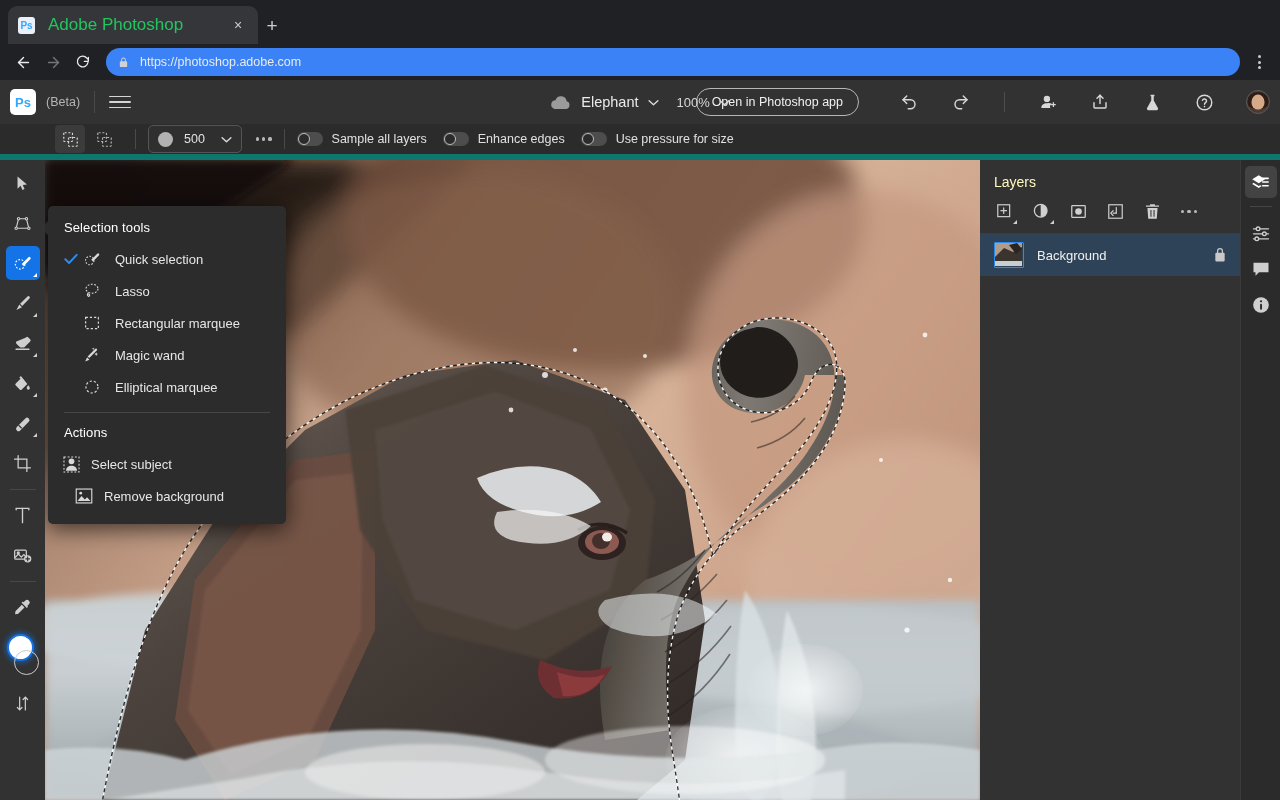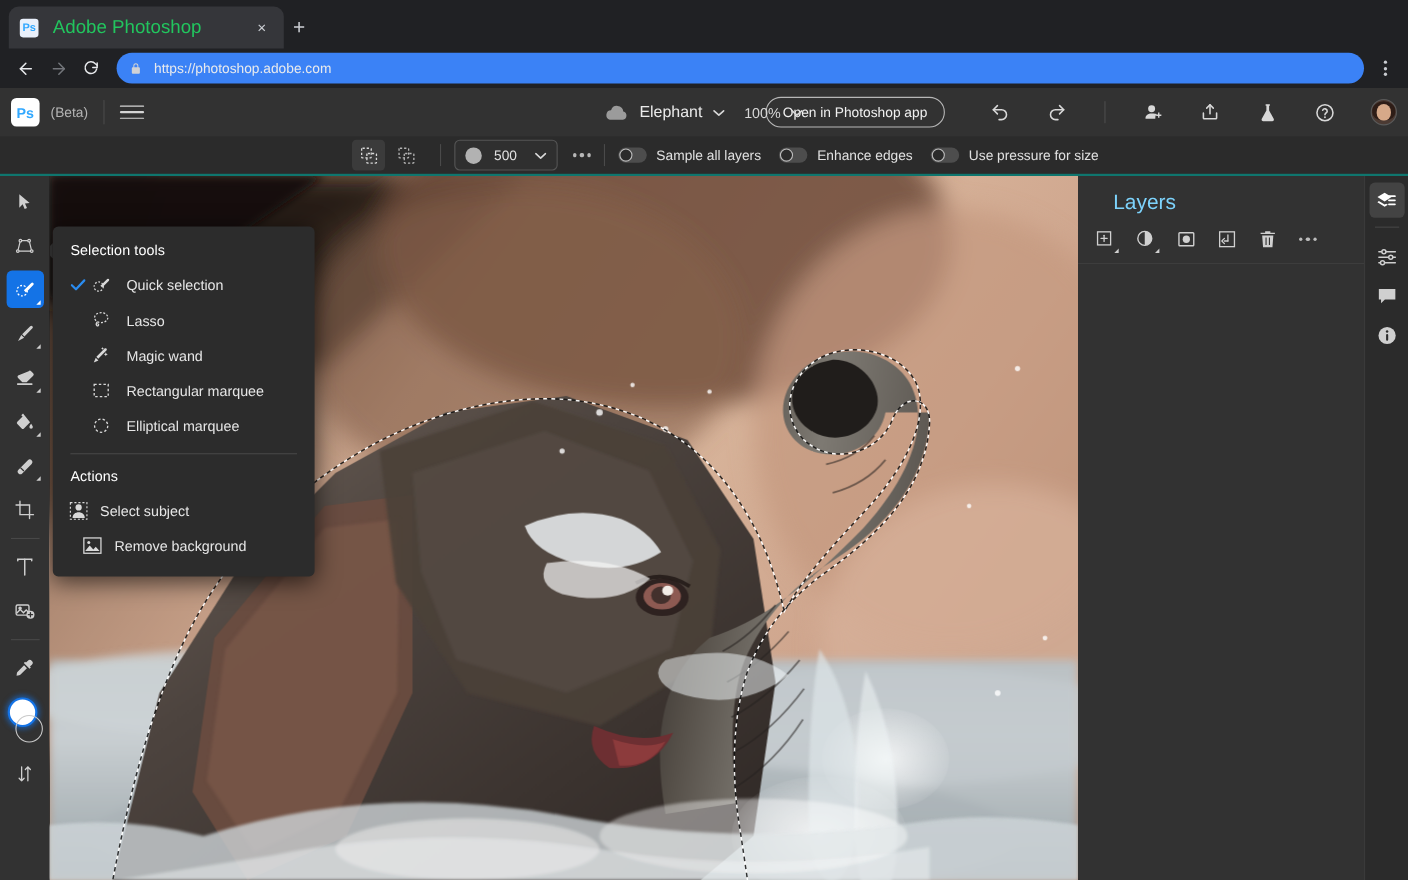--- a/index.html
+++ b/index.html
@@ -110,21 +110,21 @@
     border: 1px solid #5a5a5a;
   }
   #avatar .face { position:absolute; left:50%; top:52%; transform:translate(-50%,-50%);
     width: 13px; height: 15px; border-radius: 50% 50% 45% 45%; background:#d6a989; }
   #avatar .hair { position:absolute; left:50%; top:4%; transform:translateX(-50%);
     width: 21px; height: 17px; border-radius: 50% 50% 40% 40%; background:#2e1d17; }
 
   
   #ps-optionsbar {
     height: 36px; background: #2b2b2b; display: flex; align-items: center;
-    padding-left: 55px; border-bottom: 2px solid #0f766e; justify-content: center;
+    padding-left: 55px; border-bottom: 6px solid #0f766e;
   }
   .opt-toggle-btn {
     width: 30px; height: 28px; border-radius: 4px; display: flex;
     align-items: center; justify-content: center; margin-right: 4px;
   }
   .opt-toggle-btn.active { background: #3b3b3b; }
   .opt-sep { width: 1px; height: 20px; background: #4a4a4a; margin: 0 12px; }
   #brush-size-ctl {
     height: 28px; border: 1px solid #555; border-radius: 5px;
     display: flex; align-items: center; padding: 0 9px; gap: 11px; background:#2f2f2f;
@@ -208,21 +208,21 @@
   }
   .fly-check { width: 19px; flex: 0 0 auto; display: flex; align-items: center; color: #2a8cf0; }
   .fly-ico { width: 32px; flex: 0 0 auto; display: flex; align-items: center; justify-content: flex-start; color: #d9d9d9; }
   .fly-lbl { white-space: nowrap; }
   .fly-divider { height: 1px; background: #474747; margin: 9px 16px 4px; }
 
   
   #right-panel {
     width: 260px; background: #323232; flex: 0 0 auto; display: flex; flex-direction: column;
   }
-  #panel-title { color: #7dd3fc; font-size: 19px; padding: 14px 0 0 32px; }
+  #panel-title { color: #fef9c3; font-size: 14px; padding: 14px 0 0 14px; }
   #layer-actions {
     height: 44px; display: flex; align-items: center; padding: 0 10px; gap: 9px;
     border-bottom: 1px solid #3d3d3d;
   }
   .la-btn {
     width: 28px; height: 28px; display: flex; align-items: center;
     justify-content: center; color: #d0d0d0; position: relative;
   }
   .la-btn .tri {
     position: absolute; right: 1px; bottom: 2px; width: 0; height: 0;
@@ -743,38 +743,38 @@
                 <ellipse cx="12" cy="9" rx="8" ry="6" stroke-dasharray="2.4 2"></ellipse>
                 <path d="M7.2 14.2c-1.3 1.6-1.6 3.4-.6 4.4 1 1 2.3.4 2.3-.9 0-1-.9-1.4-1.7-1" stroke-dasharray="0"></path>
               </svg>
           </span>
           <span class="fly-lbl">Lasso</span>
         </div>
 
         <div class="fly-item">
           <span class="fly-check"></span>
           <span class="fly-ico">
+            <svg width="18" height="18" viewBox="0 0 24 24" fill="none" stroke="currentColor" stroke-width="1.6" stroke-dasharray="3 2.6">
+                <rect x="3.5" y="4.5" width="17" height="15"></rect>
+              </svg>
+          </span>
+          <span class="fly-lbl">Rectangular marquee</span>
+        </div>
+
+        <div class="fly-item">
+          <span class="fly-check"></span>
+          <span class="fly-ico">
             <svg width="18" height="18" viewBox="0 0 24 24" fill="currentColor">
                 <path d="M16.4 3.6a1.6 1.6 0 0 1 2.2 2.2L8.4 16.1 6.2 13.9z"></path>
                 <path d="M5.4 15 3 20.6l5.6-2.4z"></path>
                 <path d="M17.6 8.4l.7 1.7 1.7.7-1.7.7-.7 1.7-.7-1.7-1.7-.7 1.7-.7z"></path>
                 <path d="M13.6 2l.5 1.3 1.3.5-1.3.5-.5 1.3-.5-1.3-1.3-.5 1.3-.5z"></path>
               </svg>
           </span>
           <span class="fly-lbl">Magic wand</span>
-        </div>
-
-        <div class="fly-item">
-          <span class="fly-check"></span>
-          <span class="fly-ico">
-            <svg width="18" height="18" viewBox="0 0 24 24" fill="none" stroke="currentColor" stroke-width="1.6" stroke-dasharray="3 2.6">
-                <rect x="3.5" y="4.5" width="17" height="15"></rect>
-              </svg>
-          </span>
-          <span class="fly-lbl">Rectangular marquee</span>
         </div>
 
         <div class="fly-item">
           <span class="fly-check"></span>
           <span class="fly-ico">
             <svg width="18" height="18" viewBox="0 0 24 24" fill="none" stroke="currentColor" stroke-width="1.6" stroke-dasharray="3 2.6">
                 <circle cx="12" cy="12" r="8"></circle>
               </svg>
           </span>
           <span class="fly-lbl">Elliptical marquee</span>
@@ -847,20 +847,38 @@
               <path d="M5.6 7.6h12.8l-1 13.6H6.6zM9.4 10v8.6h1.3V10zm3.9 0v8.6h1.3V10z"></path>
             </svg>
         </div>
         <div class="la-btn la-dots" style="gap:3px">
           <i></i>
             <i></i>
             <i></i>
         </div>
       </div>
 
+      <div id="layer-list">
+        <div class="layer-row">
+          <span class="layer-thumb">
+            <svg width="27" height="23" viewBox="0 0 27 23">
+              <rect width="27" height="23" fill="#b39b8a"></rect>
+              <path d="M0 14 L9 5 L18 9 L27 4 L27 23 L0 23 Z" fill="#3b332e"></path>
+              <path d="M14 2 L22 0 L27 6 L21 11 Z" fill="#2a2422"></path>
+              <rect y="18" width="27" height="5" fill="#c8ced1"></rect>
+            </svg>
+          </span>
+          <span class="layer-name">Background</span>
+          <span class="layer-lock">
+            <svg width="14" height="16" viewBox="0 0 24 26" fill="currentColor">
+                <path d="M12 1a5.2 5.2 0 0 0-5.2 5.2V9H6a2 2 0 0 0-2 2v11a2 2 0 0 0 2 2h12a2 2 0 0 0 2-2V11a2 2 0 0 0-2-2h-.8V6.2A5.2 5.2 0 0 0 12 1zm0 2.2a3 3 0 0 1 3 3V9H9V6.2a3 3 0 0 1 3-3z"></path>
+              </svg>
+          </span>
+        </div>
+      </div>
     </div>
 
     <div id="right-rail">
       <div class="rail-btn active">
         <svg width="21" height="21" viewBox="0 0 24 24" fill="currentColor">
             <path d="M2.5 8.2 10 3.6l7.2 4.6-7.2 4.6z"></path>
             <rect x="13.6" y="6.4" width="8" height="1.8" rx=".9"></rect>
             <rect x="13.6" y="10.6" width="8" height="1.8" rx=".9"></rect>
             <rect x="13.6" y="14.8" width="8" height="1.8" rx=".9"></rect>
             <path d="M2.5 13.6 10 18.2l3.4-2.1-1.8-1.1-1.6 1-6-3.7z"></path>

